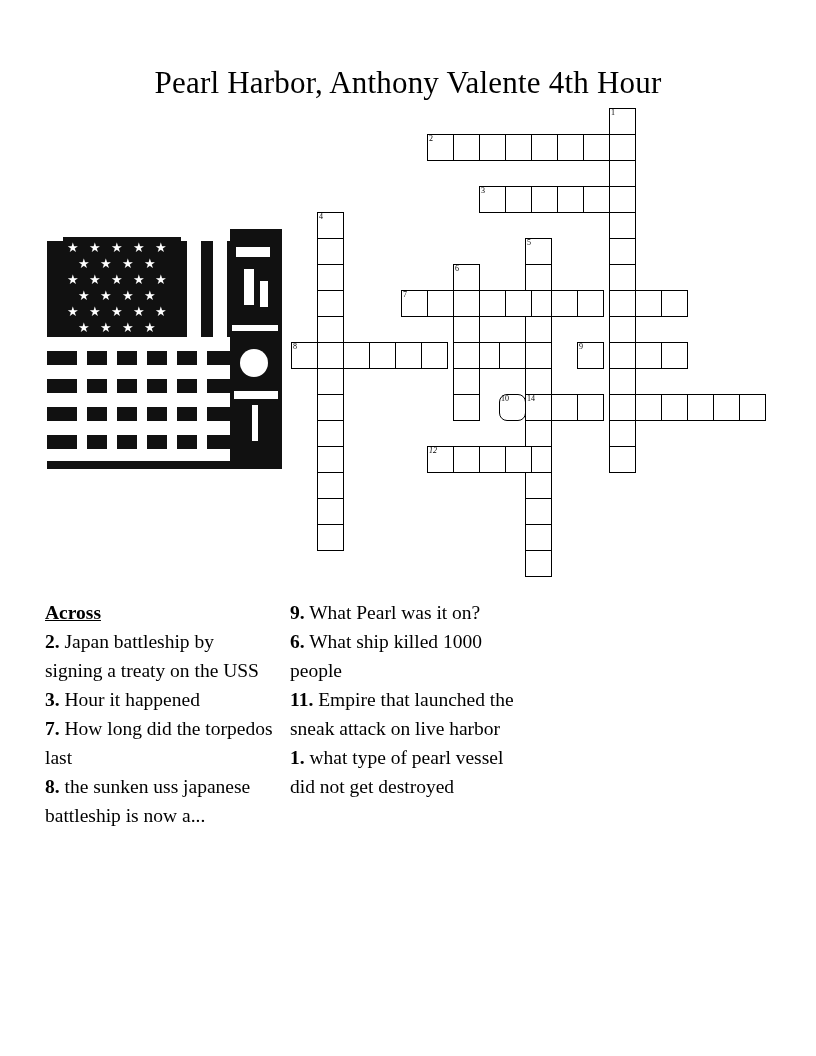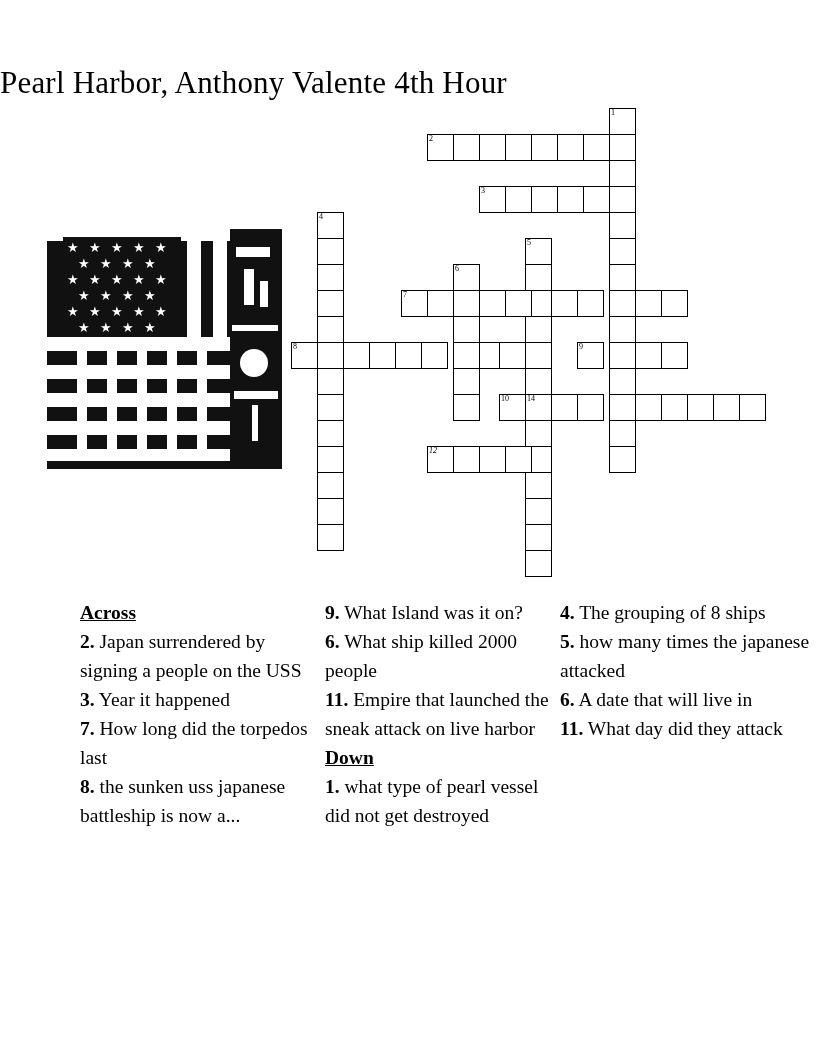--- a/index.html
+++ b/index.html
@@ -14,20 +14,21 @@
     font-family: "Liberation Serif", serif;
     color: #000000;
     overflow: hidden;
   }
 
   #page-title {
     position: absolute;
     top: 44px;
     left: 0;
     width: 816px;
+    text-align: center;
     font-size: 31px;
     font-weight: normal;
     font-family: "Liberation Serif", serif;
     letter-spacing: 0.2px;
   }
 
   
   #flag-image {
     position: absolute;
     left: 47px;
@@ -114,21 +115,20 @@
     font-family: "Liberation Serif", serif;
   }
 
   
   #clues {
     position: absolute;
     left: 45px;
     top: 598px;
     width: 730px;
     height: 370px;
-    margin-left: 35px;
   }
   .clue-col {
     position: absolute;
     top: 0;
     font-size: 19.5px;
     line-height: 29px;
     font-family: "Liberation Serif", serif;
   }
   #clue-col-1 { left: 0px;   width: 228px; }
   #clue-col-2 { left: 245px; width: 228px; }
@@ -305,21 +305,21 @@
   <div class="cell" style="left:136px; top:234px;"></div>
   <div class="cell" style="left:194px; top:234px;"></div>
   <div class="cell" style="left:214px; top:234px;"></div>
 
   <div class="cell" style="left:292px; top:234px;">
       <span class="num">9</span>
     </div>
   <div class="cell" style="left:350px; top:234px;"></div>
   <div class="cell" style="left:376px; top:234px;"></div>
 
-  <div class="cell" style="left:214px; top:286px;">
+  <div class="cell" style="left:214px; top:286px;border-radius:8px;">
       <span class="num">10</span>
     </div>
   <div class="cell" style="left:240px; top:286px;">
       <span class="num">14</span>
     </div>
   <div class="cell" style="left:266px; top:286px;"></div>
   <div class="cell" style="left:292px; top:286px;"></div>
   <div class="cell" style="left:350px; top:286px;"></div>
   <div class="cell" style="left:376px; top:286px;"></div>
   <div class="cell" style="left:402px; top:286px;"></div>
@@ -332,54 +332,40 @@
   <div class="cell" style="left:168px; top:338px;"></div>
   <div class="cell" style="left:194px; top:338px;"></div>
   <div class="cell" style="left:220px; top:338px;"></div>
 </div>
 
 <div id="clues">
 
   <div id="clue-col-1" class="clue-col">
     <span class="clue-heading">Across</span>
     <span class="clue-num">2.</span>
-    <span class="clue-item">Japan surrendered by signing a people on the USS</span>
+    <span class="clue-item">Japan battleship by signing a treaty on the USS</span>
     <br>
     <span class="clue-num">3.</span>
-    <span class="clue-item">Year it happened</span>
+    <span class="clue-item">Hour it happened</span>
     <br>
     <span class="clue-num">7.</span>
     <span class="clue-item">How long did the torpedos last</span>
     <br>
     <span class="clue-num">8.</span>
     <span class="clue-item">the sunken uss japanese battleship is now a...</span>
   </div>
 
   <div id="clue-col-2" class="clue-col">
     <span class="clue-num">9.</span>
-    <span class="clue-item">What Island was it on?</span>
+    <span class="clue-item">What Pearl was it on?</span>
     <br>
     <span class="clue-num">6.</span>
-    <span class="clue-item">What ship killed 2000 people</span>
+    <span class="clue-item">What ship killed 1000 people</span>
     <br>
     <span class="clue-num">11.</span>
     <span class="clue-item">Empire that launched the sneak attack on live harbor</span>
     <br>
-    <span class="clue-heading">Down</span>
     <span class="clue-num">1.</span>
     <span class="clue-item">what type of pearl vessel did not get destroyed</span>
   </div>
 
-  <div id="clue-col-3" class="clue-col">
-    <span class="clue-num">4.</span>
-    <span class="clue-item">The grouping of 8 ships</span>
-    <br>
-    <span class="clue-num">5.</span>
-    <span class="clue-item">how many times the japanese attacked</span>
-    <br>
-    <span class="clue-num">6.</span>
-    <span class="clue-item">A date that will live in</span>
-    <br>
-    <span class="clue-num">11.</span>
-    <span class="clue-item">What day did they attack</span>
-  </div>
 
 </div>
 
 </body></html>

